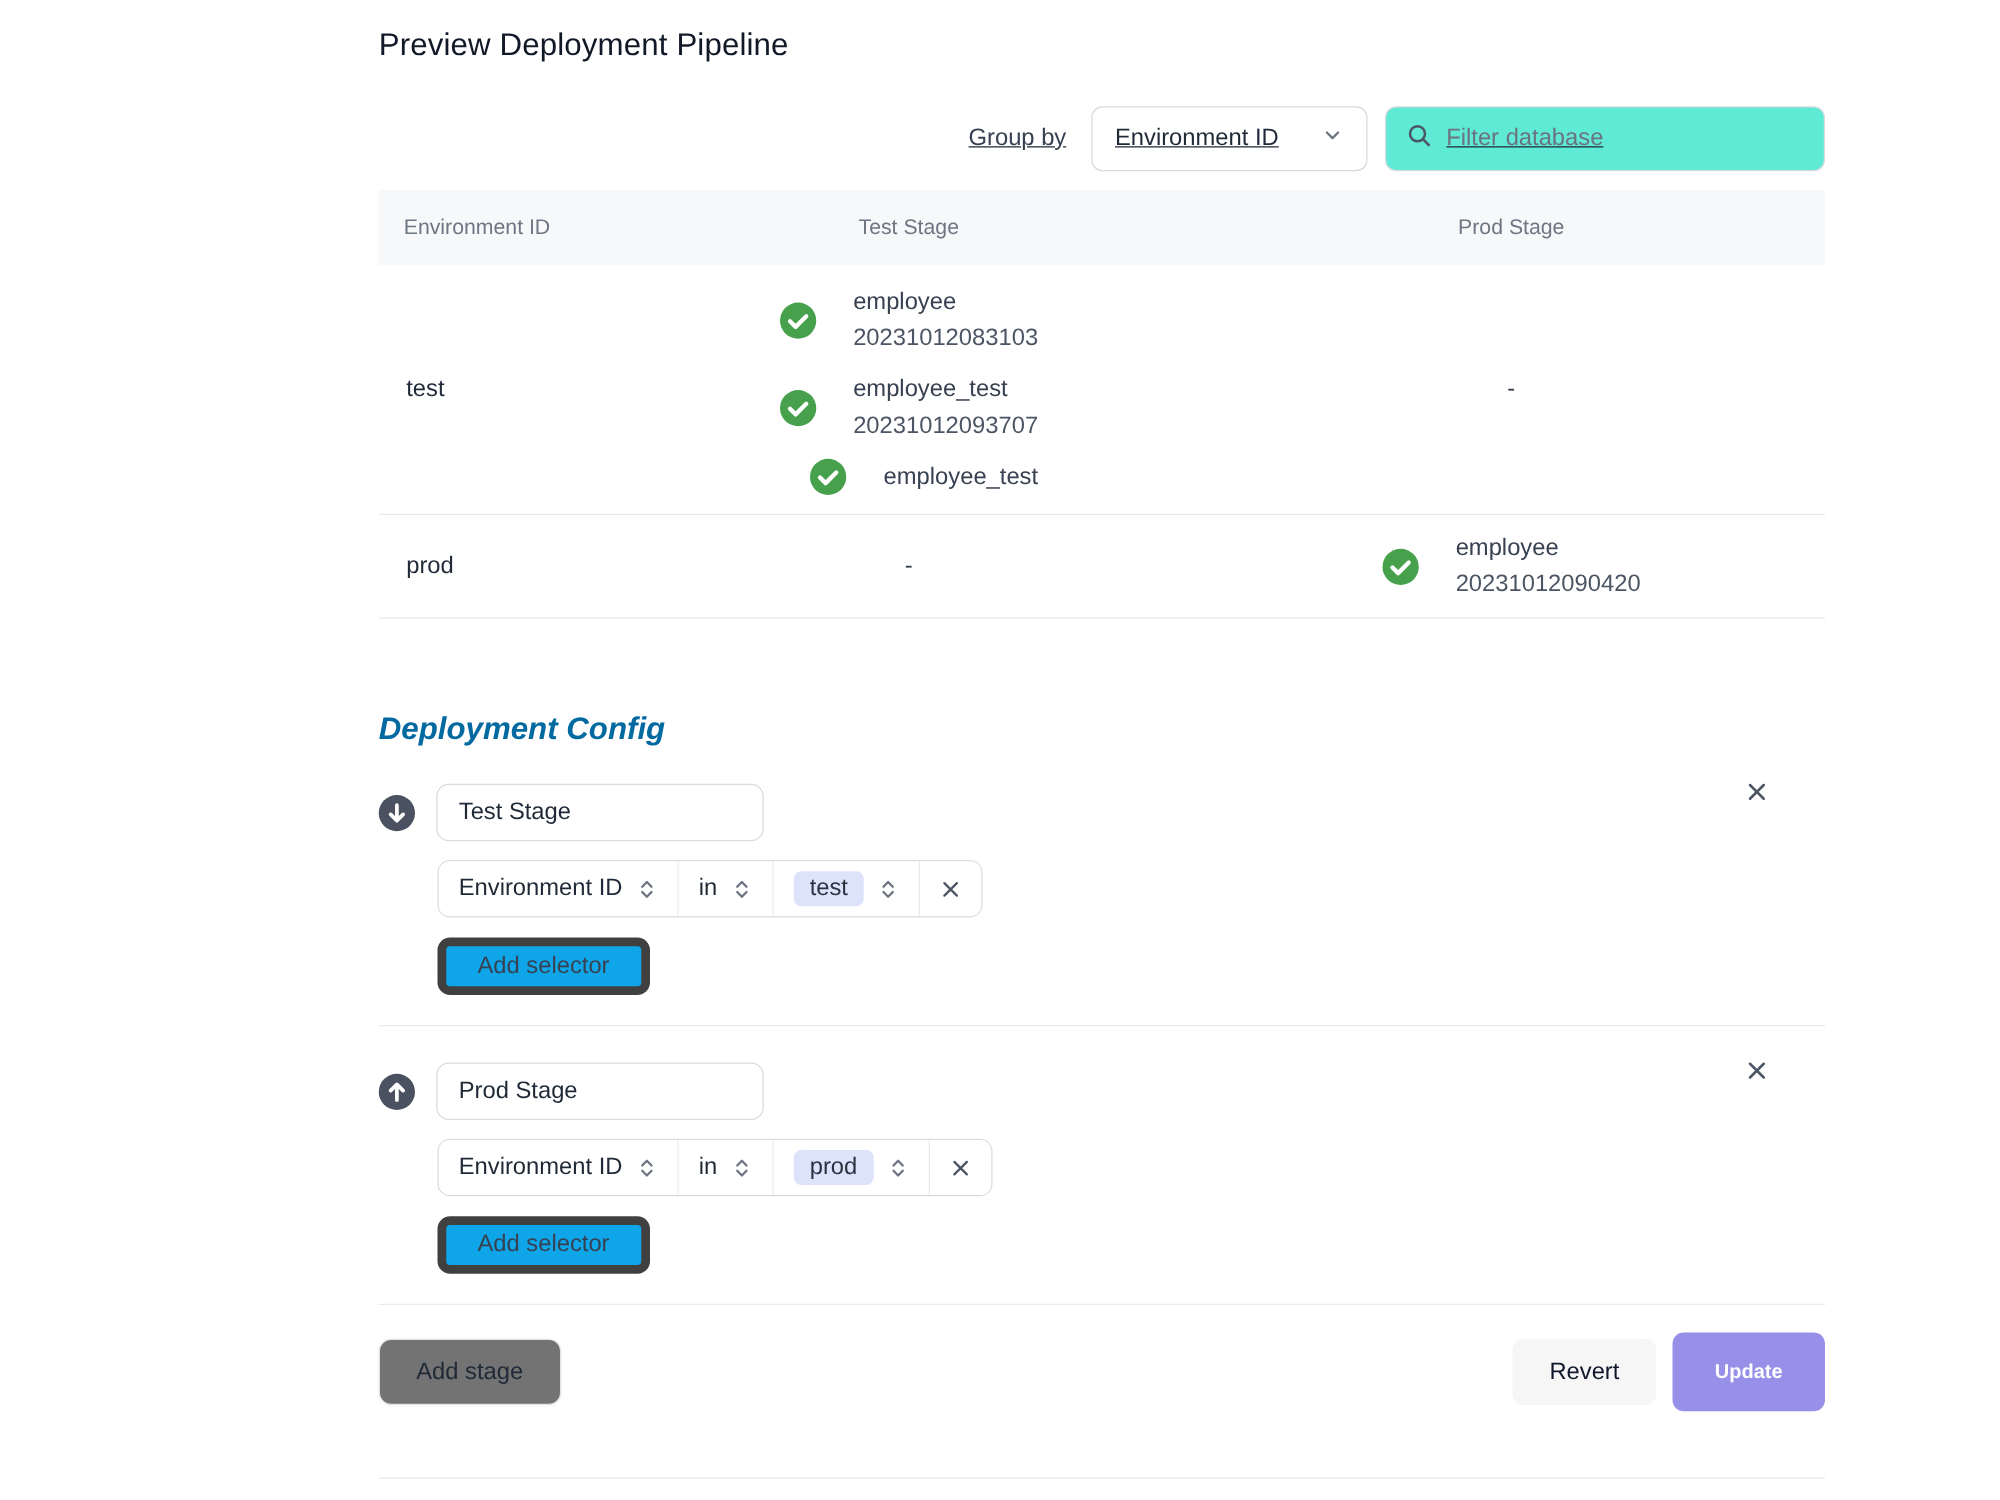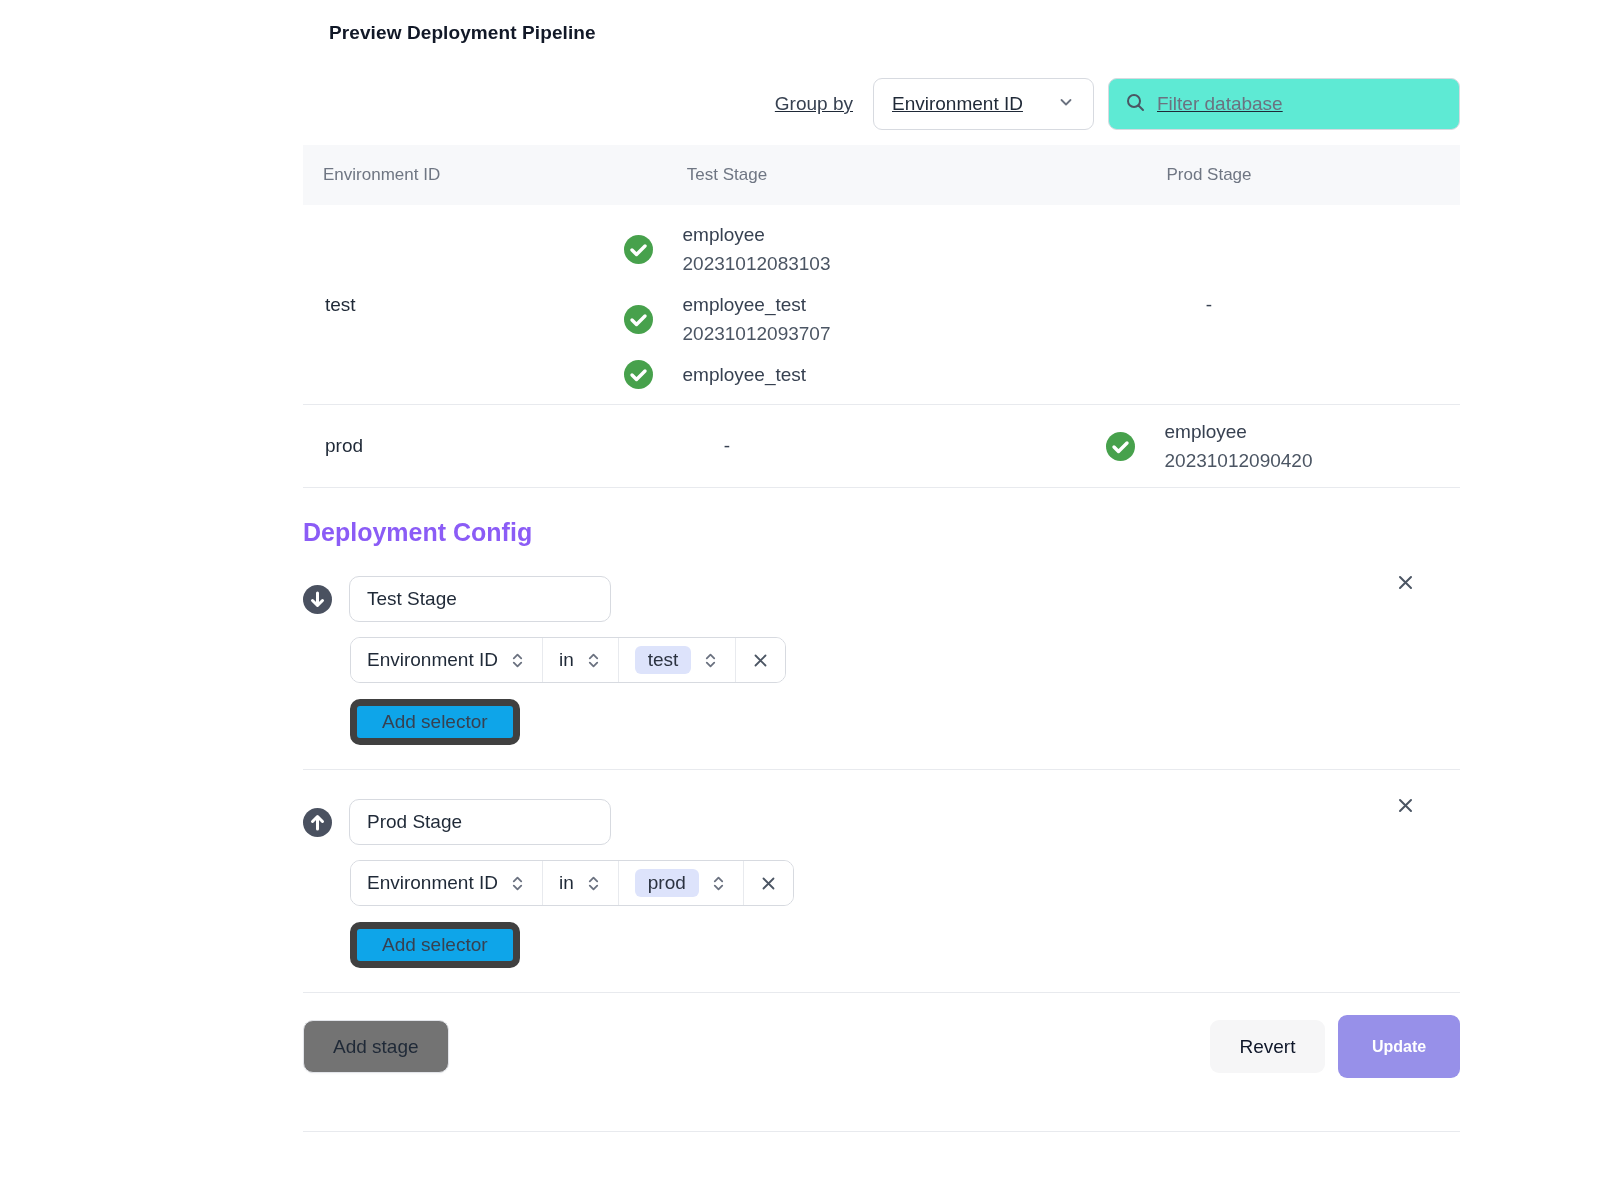--- a/index.html
+++ b/index.html
@@ -5,21 +5,21 @@
   * { margin: 0; padding: 0; box-sizing: border-box; }
   html, body { background: #ffffff; }
   body {
     width: 1600px; height: 1200px;
     font-family: "Liberation Sans", "DejaVu Sans", sans-serif;
     color: #1f2937;
     overflow: hidden;
   }
   .content { width: 1157px; margin-left: 303px; padding-top: 22px; }
 
-  .page-title { font-size: 19px; font-weight: 700; color: #111827; letter-spacing: 0.1px; margin-left: 26px; }
+  .page-title { font-size: 25px; font-weight: 400; color: #111827; letter-spacing: 0.1px; }
 
   
   .toolbar { display: flex; justify-content: flex-end; align-items: center; margin-top: 34px; text-decoration: underline; }
   .groupby-label { font-size: 19px; color: #374151; margin-right: 20px; }
   .select-box {
     width: 221px; height: 52px; border: 1px solid #d7dae0; border-radius: 9px;
     display: flex; align-items: center; justify-content: space-between;
     padding: 0 18px; font-size: 19px; color: #1f2937; background: #fff; cursor: pointer;
   }
   .filter-box {
@@ -43,32 +43,32 @@
   .t-header .c2, .t-header .c3 { text-align: center; }
   .t-row {
     display: grid; grid-template-columns: 193px 462px 502px; align-items: center;
     border-bottom: 1px solid #e8eaee;
   }
   .t-row.row-test { min-height: 200px; }
   .t-row.row-prod { min-height: 83px; }
   .cell-env { padding-left: 22px; font-size: 19px; color: #1f2937; }
   .cell-center { text-align: center; font-size: 19px; color: #374151; }
   .deploy-list { display: flex; flex-direction: column; gap: 12px; width: fit-content; margin: 0 auto; text-align: left; }
-  .deploy-item { display: flex; align-items: center; gap: 30px; }
+  .deploy-item { display: flex; align-items: center; gap: 30px; justify-content: flex-end; }
   .check-circle {
     width: 29px; height: 29px; border-radius: 50%; background: #47a14c; flex: 0 0 29px;
     display: flex; align-items: center; justify-content: center;
   }
   .deploy-text { font-size: 19px; line-height: 29px; }
   .deploy-name { color: #374151; }
   .deploy-version { color: #4b5563; }
   .deploy-version:empty { display: none; }
 
   
-  .config-title { margin-top: 30px; font-size: 25px; font-weight: 700; color: #8b5cf6; }
+  .config-title { margin-top: 74px; font-size: 25px; font-weight: 700; color: #0369a1; font-style: italic; }
   .stage { border-bottom: 1px solid #e8eaee; padding-bottom: 24px; }
   .stage-head { display: flex; align-items: center; margin-top: 29px; }
   .dir-circle {
     width: 29px; height: 29px; border-radius: 50%; background: #4a5160; flex: 0 0 29px;
     display: flex; align-items: center; justify-content: center;
   }
   .stage-name-input {
     margin-left: 17px; width: 262px; height: 46px; border: 1px solid #d7dae0; border-radius: 10px;
     font-size: 19px; color: #1f2937; padding: 0 17px; outline: none;
     font-family: "Liberation Sans", sans-serif;

